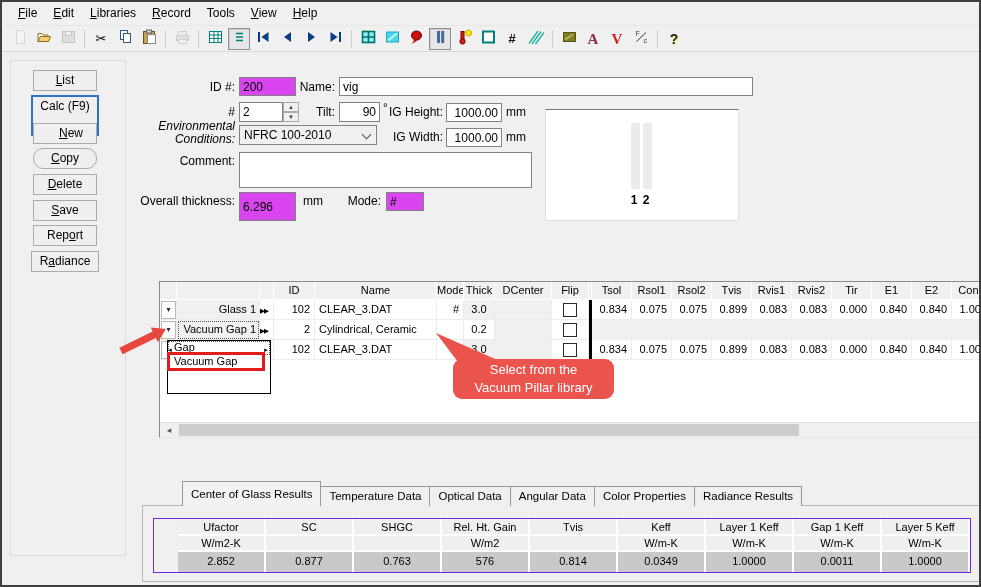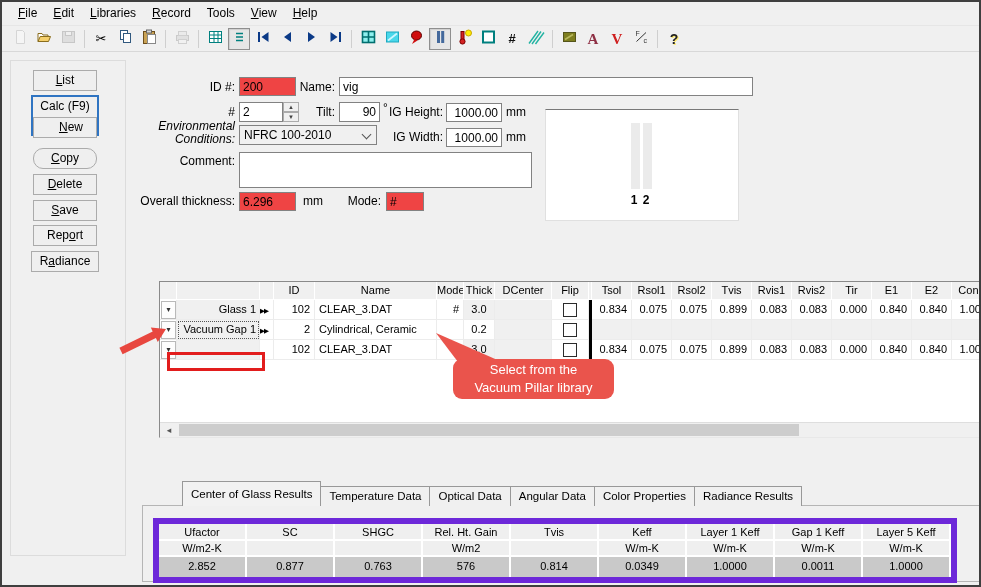--- a/index.html
+++ b/index.html
@@ -24,21 +24,21 @@
   #sidebox{position:absolute;left:8px;top:58px;width:114px;height:494px;border:1px solid #dcdcdc;}
   .sbtn{position:absolute;left:31px;width:64px;height:21px;background:#efefef;border:1px solid #ababab;
     font-size:12px;text-align:center;line-height:19px;cursor:default;box-sizing:border-box;}
   .sbtn u{text-decoration:underline;}
   .sbtn.focused{border:2px solid #2f74c2;left:29px;width:68px;height:41px;line-height:19px;}
   
   .lbl{position:absolute;height:14px;font-size:12px;text-align:right;white-space:nowrap;}
   .lbl.left{text-align:left;}
   .field{position:absolute;border:1px solid #828282;background:#fff;font-size:12px;padding:0 3px;
     box-sizing:border-box;font-family:"Liberation Sans",sans-serif;color:#000;outline:none;}
-  .field.ro{background:#ef4444;}
+  .field.ro{background:#d946ef;}
   .field.rt{text-align:right;}
   #spinner{position:absolute;left:281px;top:100px;width:16px;height:20px;box-sizing:border-box;}
   .spin{position:absolute;left:0;width:16px;height:10px;background:#f0f0f0;border:1px solid #ababab;box-sizing:border-box;
     font-size:6px;line-height:8px;text-align:center;color:#444;}
   #combo{position:absolute;left:237px;top:123px;width:138px;height:20px;border:1px solid #828282;background:#f0f0f0;
     box-sizing:border-box;line-height:18px;padding-left:4px;font-size:12px;}
   #combo .chev{position:absolute;right:6px;top:5px;width:6px;height:6px;border-right:1.4px solid #555;border-bottom:1.4px solid #555;transform:rotate(45deg);}
   
   #preview{position:absolute;left:543px;top:107px;width:194px;height:112px;background:#fff;
     border:1px solid #e0e0e0;border-top:1px solid #787878;box-sizing:border-box;}
@@ -78,21 +78,21 @@
   #ann-rect{position:absolute;left:165px;top:350px;width:92px;height:13px;border:3px solid #e21d1d;z-index:8;pointer-events:none;}
   #ann-svg{position:absolute;left:0;top:0;width:981px;height:587px;z-index:9;pointer-events:none;}
   #callout{position:absolute;left:451px;top:357px;width:161px;height:40px;background:#ea544c;border-radius:9px;z-index:9;
     color:#fff;font-size:13px;text-align:center;line-height:18px;padding-top:2px;box-sizing:border-box;pointer-events:none;}
   
   #tabpanel{position:absolute;left:140px;top:503px;width:839px;height:77px;background:#f0f0f0;border:1px solid #b5b5b5;box-sizing:border-box;z-index:1;}
   #tabbar{position:absolute;left:140px;top:479px;height:25px;display:flex;align-items:flex-end;z-index:3;padding-left:40px;}
   .tab{box-sizing:border-box;border:1px solid #989898;border-bottom:none;background:#f0f0f0;height:20px;line-height:19px;
     padding:0 8px;font-size:11.5px;margin-right:-1px;white-space:nowrap;}
   .tab.active{height:25px;line-height:24px;background:#f2f2f2;position:relative;z-index:4;}
-  #rtable{position:absolute;left:10px;top:12px;display:block;border:6px solid #6d28d9;z-index:2;}
+  #rtable{position:absolute;left:10px;top:12px;display:block;border:1px solid #6d28d9;z-index:2;padding-left:24px;}
   .rrow{display:flex;}
   .rc{width:88px;flex:none;border-right:2px solid #fff;box-sizing:border-box;text-align:center;font-size:11px;overflow:hidden;white-space:nowrap;}
   .rrow.h1 .rc{height:17px;line-height:16px;background:#efefef;border-bottom:2px solid #fff;}
   .rrow.h2 .rc{height:16px;line-height:15px;background:#efefef;border-bottom:2px solid #fff;}
   .rrow.vals .rc{height:20px;line-height:19px;background:#c9c9c9;}
 </style>
 </head>
 <body>
 
 <div id="window">
@@ -281,21 +281,21 @@
     <span class="chev"></span>
   </div>
   <div class="lbl" style="left:386px;top:128px;width:55px;">IG Width:</div>
   <input class="field rt" style="left: 444px; top: 126px; width: 56px; height: 19px;" value="1000.00">
   <div class="lbl left" style="left:504px;top:128px;width:24px;">mm</div>
 
   <div class="lbl" style="left:168px;top:152px;width:65px;">Comment:</div>
   <input class="field" style="left: 237px; top: 150px; width: 293px; height: 36px;" value="">
 
   <div class="lbl" style="left:138px;top:192px;width:95px;">Overall thickness:</div>
-  <input class="field ro" style="left: 237px; top: 190px; width: 57px; height: 19px;" value="6.296">
+  <input class="field ro" style="left: 237px; top: 190px; width: 57px; height: 29px;" value="6.296">
   <div class="lbl left" style="left:301px;top:192px;width:24px;">mm</div>
   <div class="lbl" style="left:345px;top:192px;width:34px;">Mode:</div>
   <input class="field ro" style="left: 384px; top: 190px; width: 38px; height: 19px;" value="#">
 
   <div id="preview">
     <div class="pbar" style="left:85px;"></div>
     <div class="pbar" style="left:97px;"></div>
     <div class="pnum" style="left:82px;">1</div>
     <div class="pnum" style="left:94px;">2</div>
   </div>
@@ -402,20 +402,24 @@
           <div class="cell rt" style="width: 40px;">0.840</div>
           <div class="cell rt" style="width: 40px;">1.000</div>
         </div>
       </div>
     <div id="lscroll">
       <div class="sarrow">◂</div>
       <div class="sthumb"></div>
     </div>
   </div>
 
+  <div id="ddpanel">
+      <div class="dd-item first">Gap<span class="dd-tri" style="left: -1px;">◄</span><span class="dd-tri" style="right: 1px;">►</span></div>
+      <div class="dd-item">Vacuum Gap</div>
+    </div>
 
   <div id="ann-rect"></div>
   <svg id="ann-svg" viewBox="0 0 981 587">
     <polygon points="117.4,345.8 150.7,329.4 148.8,325.5 164,327 155.8,339.9 153.9,335.9 120.6,352.2" fill="#e8473f"></polygon>
     <polygon points="434,331 456,360 500,360" fill="#ea544c"></polygon>
   </svg>
   <div id="callout">
     <span>Select from the</span><br>
     <span>Vacuum Pillar library</span>
   </div>
@@ -460,19 +464,19 @@
   <div id="tabbar">
       <div class="tab active">Center of Glass Results</div>
       <div class="tab">Temperature Data</div>
       <div class="tab">Optical Data</div>
       <div class="tab">Angular Data</div>
       <div class="tab">Color Properties</div>
       <div class="tab">Radiance Results</div>
     </div>
 <div class="sbtn" style="top: 68px;"><u>L</u>ist</div>
     <div class="sbtn focused" style="top: 93px;">Calc (F9)</div>
-    <div class="sbtn" style="top: 115px; padding-left: 12px;"><u>N</u>ew</div>
+    <div class="sbtn" style="top: 121px; padding-left: 12px;"><u>N</u>ew</div>
     <div class="sbtn" style="top: 146px; border-radius: 10px;"><u>C</u>opy</div>
     <div class="sbtn" style="top: 172px;"><u>D</u>elete</div>
     <div class="sbtn" style="top: 198px;"><u>S</u>ave</div>
     <div class="sbtn" style="top: 223px;">Rep<u>o</u>rt</div>
     <div class="sbtn" style="top: 249px; left: 29px; width: 68px;">R<u>a</u>diance</div>
   </div>
 
 </body></html>

